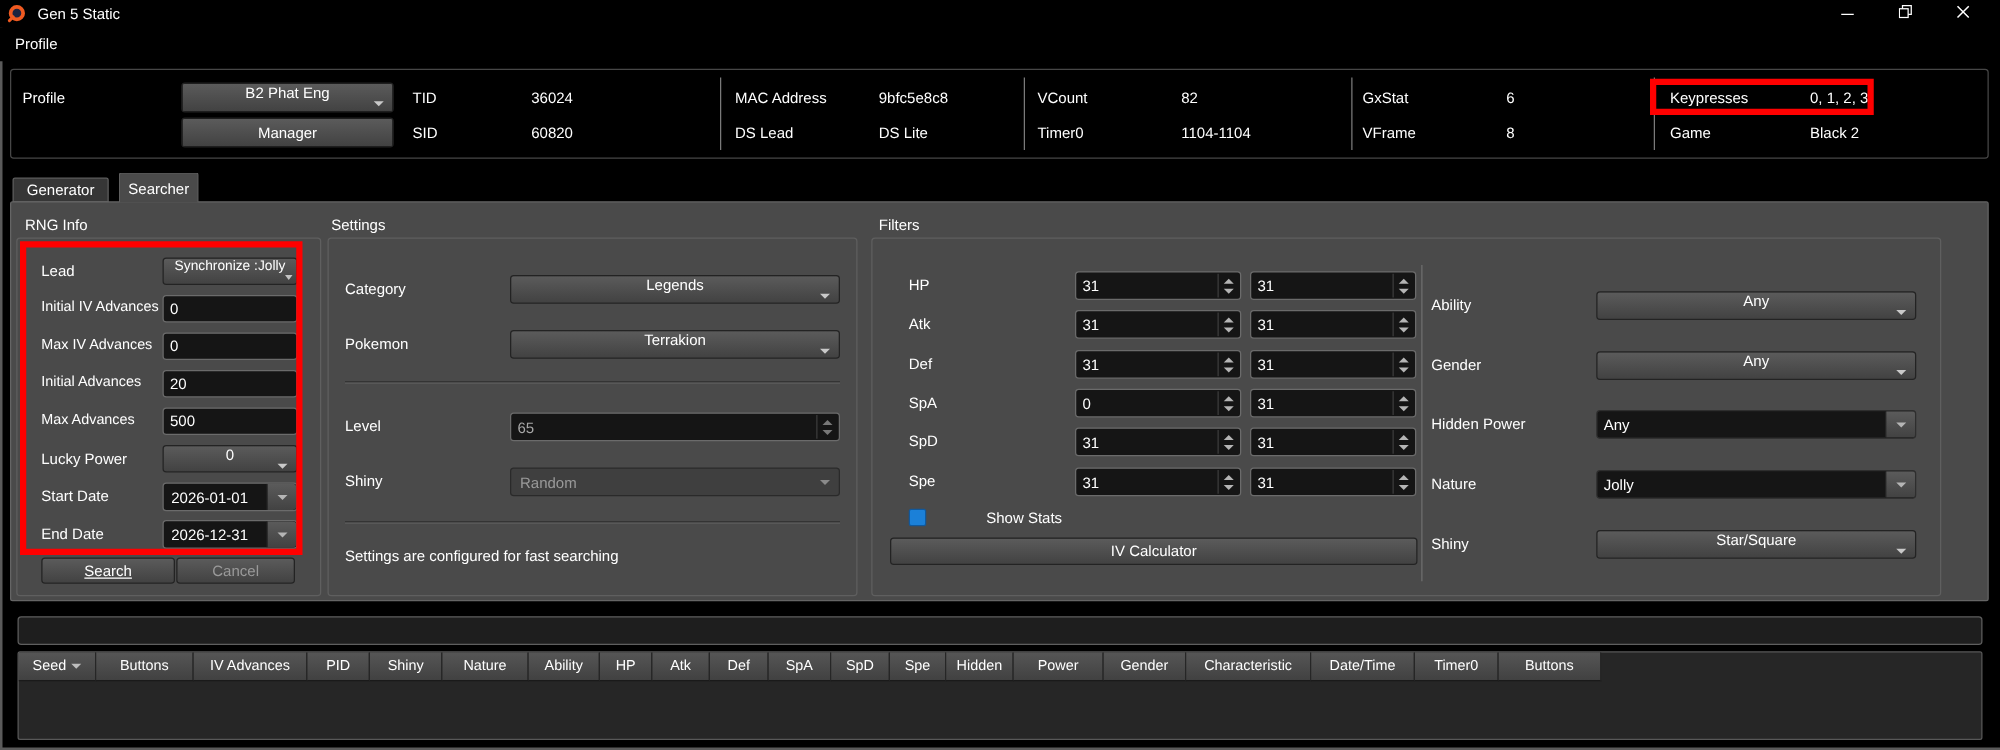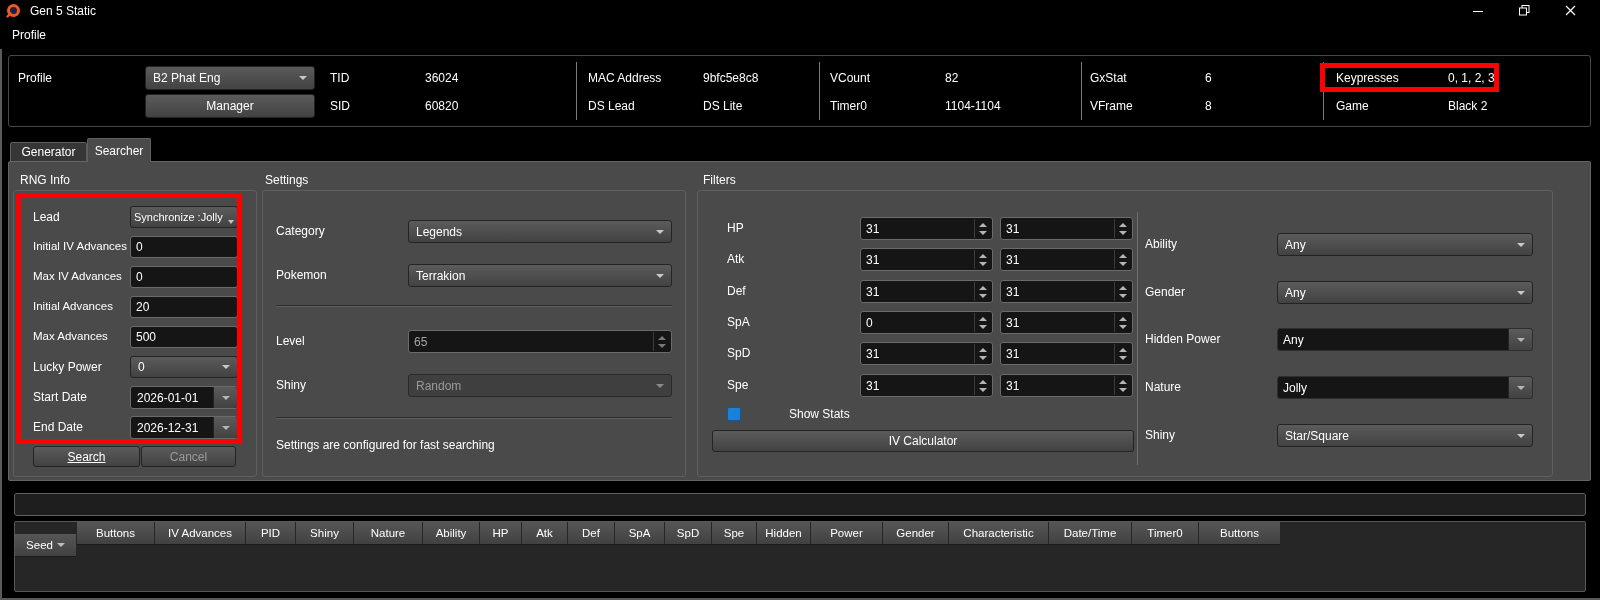--- a/index.html
+++ b/index.html
@@ -10,23 +10,23 @@
   
   .edge{position:absolute;background:#5a5a5a;}
   
   #titlebar{position:absolute;left:0;top:0;width:1600px;height:22px;background:#000;}
   .winbtn{position:absolute;top:0;width:46px;height:22px;display:flex;align-items:center;justify-content:center;}
   
   .group{position:absolute;border:1px solid #5f5f5f;border-radius:3px;box-sizing:border-box;}
   #pane{position:absolute;left:8px;top:161px;width:1583px;height:320px;background:#4a4a4a;border:1px solid #656565;border-radius:2px;box-sizing:border-box;}
   .tab{position:absolute;display:flex;align-items:center;justify-content:center;color:#fff;font-size:12px;border:1px solid #5f5f5f;border-radius:2px 2px 0 0;box-sizing:border-box;}
   .tab.inactive{background:#363636;}
-  .tab.active{background:#4a4a4a;border-bottom:none;z-index:3;}
+  .tab.active{background:#4a4a4a;border-bottom:none;z-index:3;margin-left:8px;}
   
-  .grad{background:linear-gradient(180deg,#5b5b5b,#424242);border:1px solid #232323;}
+  .grad{background:linear-gradient(180deg,#5b5b5b,#424242);border:1px solid #232323;flex-direction:column;}
   .btn{position:absolute;display:flex;align-items:center;justify-content:center;color:#fff;font-size:12px;border-radius:3px;box-sizing:border-box;}
   .combo{position:absolute;display:flex;align-items:center;color:#fff;font-size:12px;padding:0 7px;border-radius:3px;box-sizing:border-box;}
   .combo.flatdis{background:#3f3f3f;border:1px solid #2a2a2a;color:#9a9a9a;}
   .arrow{width:0;height:0;border-left:4px solid transparent;border-right:4px solid transparent;border-top:4px solid #c9c9c9;margin-left:auto;}
   .arrow.dimmed{border-top-color:#8a8a8a;}
   .well{position:absolute;background:#151515;border:1px solid #6b6b6b;border-radius:3px;color:#fff;font-size:12px;display:flex;align-items:center;padding:0 5px;box-sizing:border-box;}
   .spinbtns{position:absolute;top:1px;bottom:1px;right:1px;width:16px;display:flex;flex-direction:column;align-items:center;justify-content:center;gap:4px;border-left:1px solid #3c3c3c;}
   .tu{width:0;height:0;border-left:4px solid transparent;border-right:4px solid transparent;border-bottom:4px solid #b5b5b5;}
   .tdn{width:0;height:0;border-left:4px solid transparent;border-right:4px solid transparent;border-top:4px solid #b5b5b5;}
   .dimtri .tu{border-bottom-color:#787878;} .dimtri .tdn{border-top-color:#787878;}
@@ -369,21 +369,21 @@
   <span class="lbl" style="left:1145px;top:428px;">Shiny</span>
   <div class="combo grad" style="left:1277px;top:424px;width:256px;height:23px;">
     <span>Star/Square</span>
     <span class="arrow"></span>
   </div>
 
   <div id="progress"></div>
 
   <div id="table">
     <div id="thead">
-      <div class="th" style="width:62px;margin-top:12px;">
+      <div class="th" style="width:62px;">
           <span>Seed</span>
           <span class="sortind"></span>
         </div>
       <div class="th" style="width:78px;">
           <span>Buttons</span>
         </div>
       <div class="th" style="width:91px;">
           <span>IV Advances</span>
         </div>
       <div class="th" style="width:50px;">

